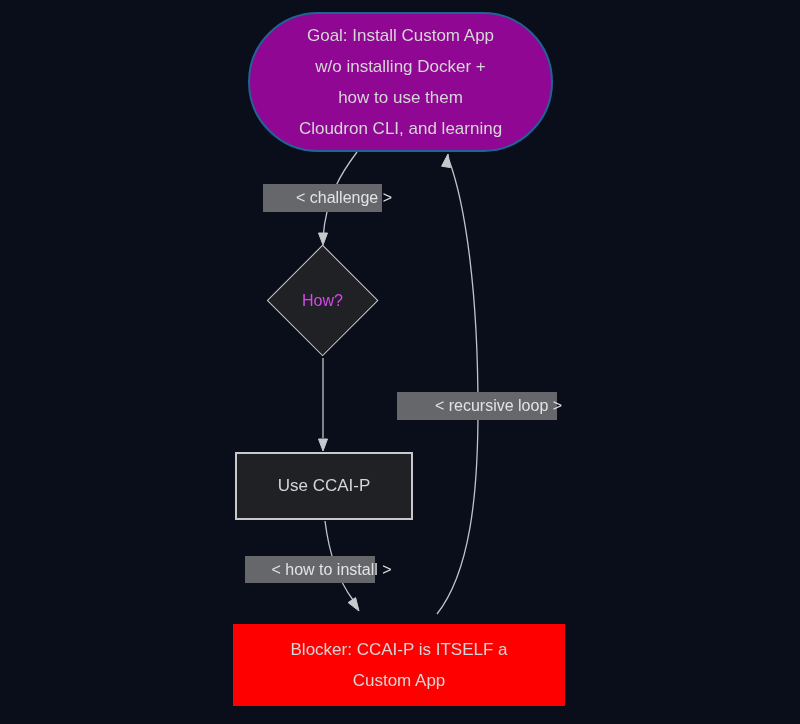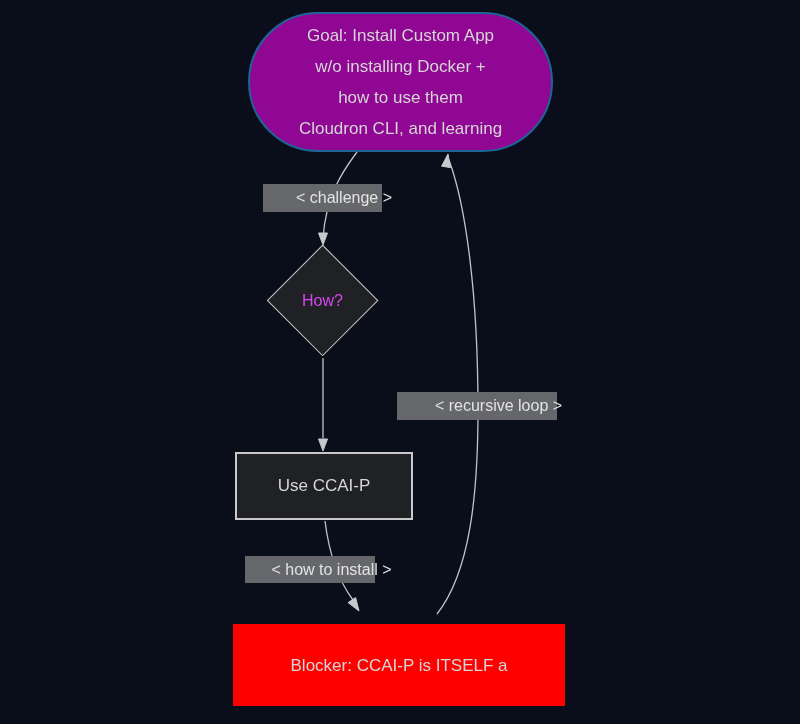--- a/index.html
+++ b/index.html
@@ -117,15 +117,16 @@
   </div>
 
   <div class="edge-label lbl-recursive">&lt; recursive loop &gt;</div>
 
   <div class="node node-rect">Use CCAI-P</div>
 
   <div class="edge-label lbl-install">&lt; how to install &gt;</div>
 
   <div class="node node-red">
     <span>Blocker: CCAI-P is ITSELF a</span>
+    <span>Custom App</span>
   </div>
 
 </div>
 
 </body></html>

